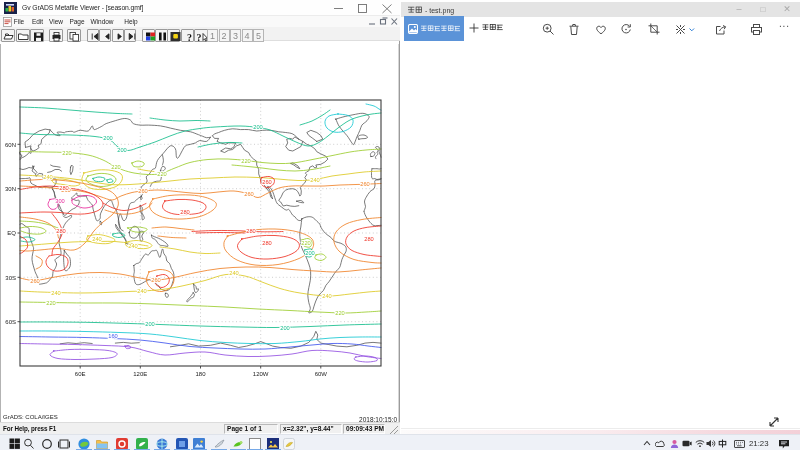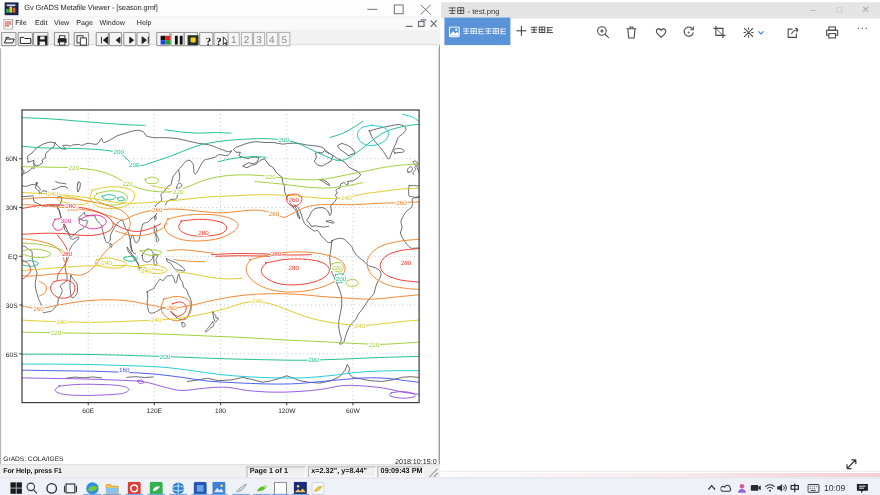--- a/index.html
+++ b/index.html
@@ -543,17 +543,17 @@
       <path d="M6.3,2.8 A2.4,2.4 0 0 1 6.3,6.2 M7.5,1.5 A4,4 0 0 1 7.5,7.5" stroke="#333" fill="none" stroke-width="0.9"></path>
     </svg>
     <svg class="ticon" style="left:718px;top:4px" width="9" height="9" fill="none" stroke="#222" stroke-width="1">
       <rect x="1.2" y="2.4" width="6.6" height="3.4"></rect>
       <line x1="4.5" y1="0.5" x2="4.5" y2="8.5"></line>
     </svg>
     <svg class="ticon" style="left:734px;top:4.5px" width="11" height="8">
       <rect x="0.5" y="0.5" width="10" height="7" rx="0.5" fill="none" stroke="#333" stroke-width="0.9"></rect>
       <path d="M2,2.4 h0.8 M4,2.4 h0.8 M6,2.4 h0.8 M8,2.4 h0.8 M2,4 h0.8 M4,4 h0.8 M6,4 h0.8 M3,5.8 h4.5" stroke="#333" stroke-width="0.8"></path>
     </svg>
-    <div class="trayi" style="left:749px;top:4px;font-size:7.8px">10:09</div>
+    <div class="trayi" style="left:749px;top:4px;font-size:7.8px">21:23</div>
     <svg class="ticon" style="left:778px;top:4px" width="12" height="10">
       <path d="M1,1 h10 v6.2 h-4.4 l-1.8,2.2 v-2.2 h-3.8 Z" fill="#1f1f1f"></path>
       <path d="M3,3 h6 M3,4.8 h4.4" stroke="#eef1f7" stroke-width="0.9"></path>
     </svg>
   </div>
 </body></html>

